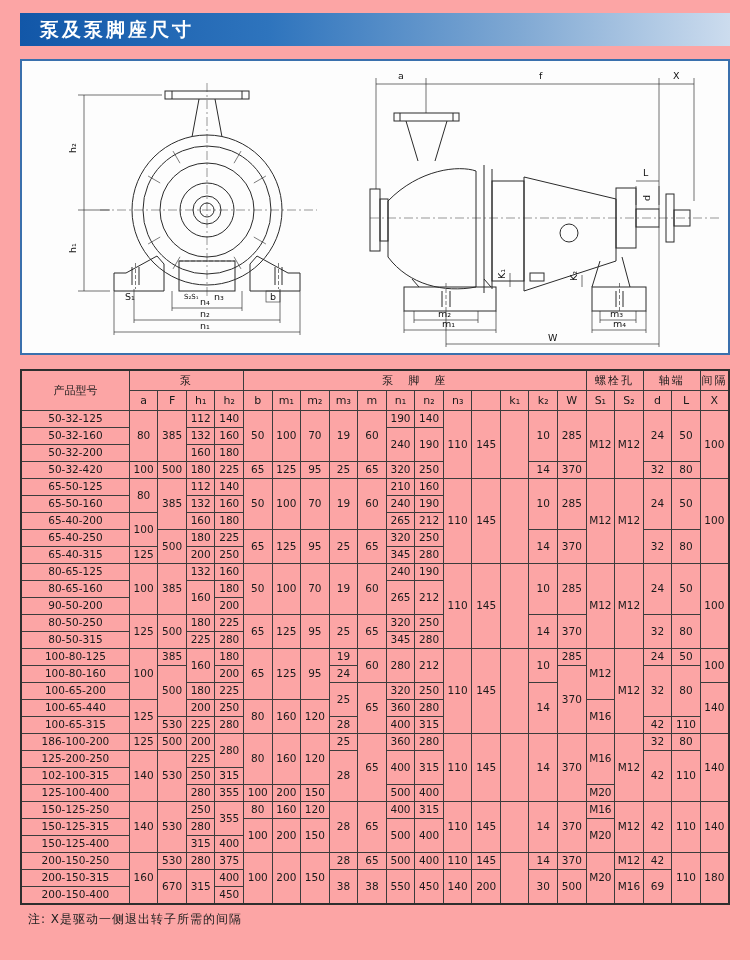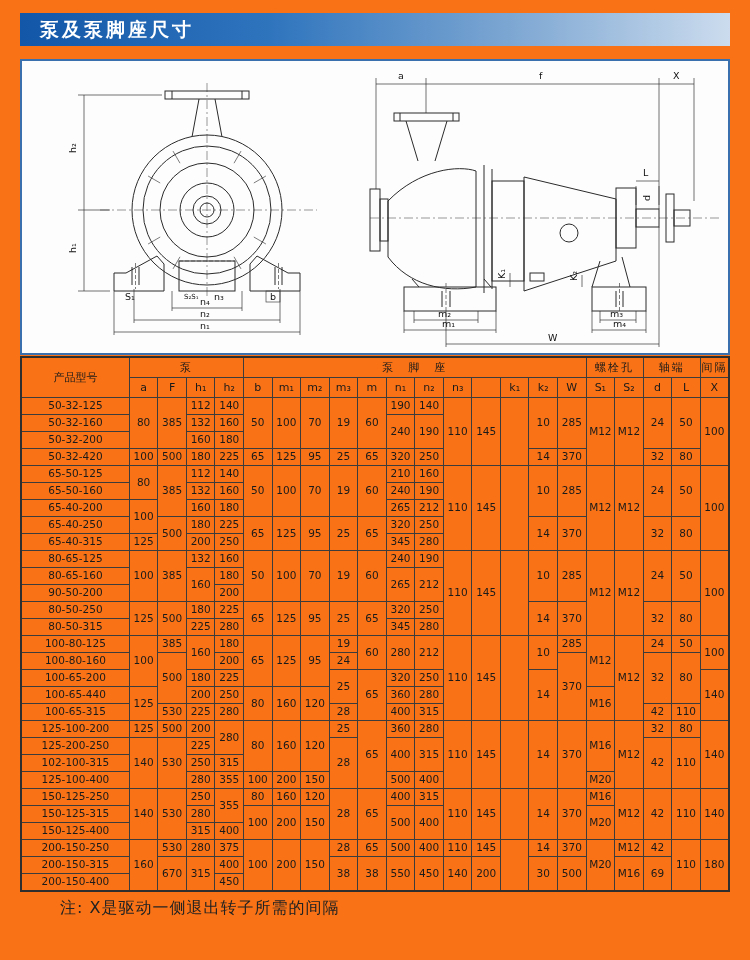--- a/index.html
+++ b/index.html
@@ -1,48 +1,48 @@
 <!DOCTYPE html>
 <html><head>
 <meta charset="utf-8">
 <style>
   html,body{margin:0;padding:0;background:#ffffff;}
   body{font-family:"DejaVu Sans","Liberation Sans",sans-serif;color:#1a1a1a;}
-  .page{width:750px;height:960px;background:#f97316;box-sizing:border-box;padding:13px 20px 0 20px;}
+  .page{width:750px;height:960px;background:#fca5a5;box-sizing:border-box;padding:13px 20px 0 20px;}
 
   
   .titlebar{height:33px;background:linear-gradient(90deg,#1257a8 0%,#2e74bd 35%,#7fa8d3 70%,#ccdcee 100%);
     display:flex;align-items:center;box-sizing:border-box;padding-left:20px;}
   .titlebar span{color:#fff;font-size:19px;font-weight:bold;letter-spacing:3px;}
 
   
   .drawpanel{margin-top:13px;height:296px;border:2px solid #3a70ad;box-sizing:border-box;
     background:#fdfdfd;display:flex;align-items:stretch;justify-content:space-between;overflow:hidden;}
   svg{display:block;}
   .ln{stroke:#2b2b2b;stroke-width:1;fill:none;}
   .thin{stroke:#444;stroke-width:.7;fill:none;}
   .cl{stroke:#555;stroke-width:.6;fill:none;stroke-dasharray:9 3 2 3;}
   .dim{stroke:#333;stroke-width:.7;fill:none;}
   .dash{stroke:#444;stroke-width:.7;fill:none;stroke-dasharray:4 2;}
   .dlabel{font-family:"DejaVu Sans","Liberation Sans",sans-serif;font-size:9.5px;fill:#111;}
   .dlabel.small{font-size:7px;}
 
   
-  table.spec{width:710px;border-collapse:collapse;table-layout:fixed;margin-top:1px;
+  table.spec{width:710px;border-collapse:collapse;table-layout:fixed;margin-top:14px;
     font-family:"DejaVu Sans","Liberation Sans",sans-serif;}
   table.spec th,table.spec td{border:1px solid #3c3c3c;text-align:center;vertical-align:middle;
     padding:0;font-size:10.5px;line-height:1.05;font-weight:normal;overflow:hidden;white-space:nowrap;}
   table.spec{border:2px solid #2e2e2e;}
   table.spec thead th{height:19px;font-size:11px;}
   table.spec thead th.grp{letter-spacing:2px;}
   table.spec tbody td{height:16px;}
   table.spec tbody tr.group-start td{border-top:1.6px solid #222;}
   col.cmodel{width:15.3%;}
 
-  .note{margin-top:6px;font-size:16px;color:#222;padding-left:8px;letter-spacing:1px;margin-left:32px;}
+  .note{margin-top:6px;font-size:12px;color:#222;padding-left:8px;letter-spacing:1px;}
 </style>
 </head>
 <body>
 
 <div class="page">
 
   <div class="titlebar">
     <span>泵及泵脚座尺寸</span>
   </div>
 
@@ -454,21 +454,21 @@
           <td>530</td>
           <td>225</td>
           <td>280</td>
           <td>28</td>
           <td>400</td>
           <td>315</td>
           <td>42</td>
           <td>110</td>
         </tr>
         <tr class="group-start">
-          <td>125-100-200</td>
+          <td>186-100-200</td>
           <td>125</td>
           <td>500</td>
           <td>200</td>
           <td rowspan="2">280</td>
           <td rowspan="3">80</td>
           <td rowspan="3">160</td>
           <td rowspan="3">120</td>
           <td>25</td>
           <td rowspan="4">65</td>
           <td>360</td>

